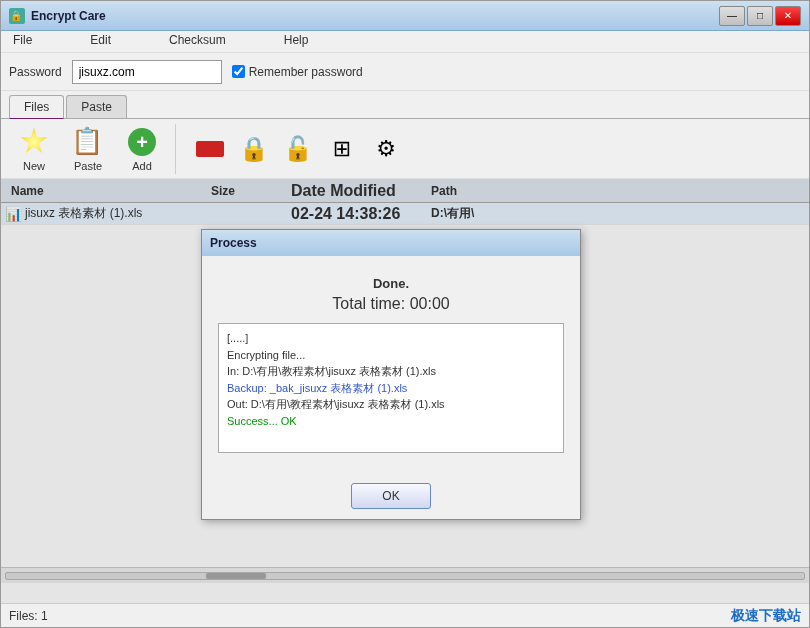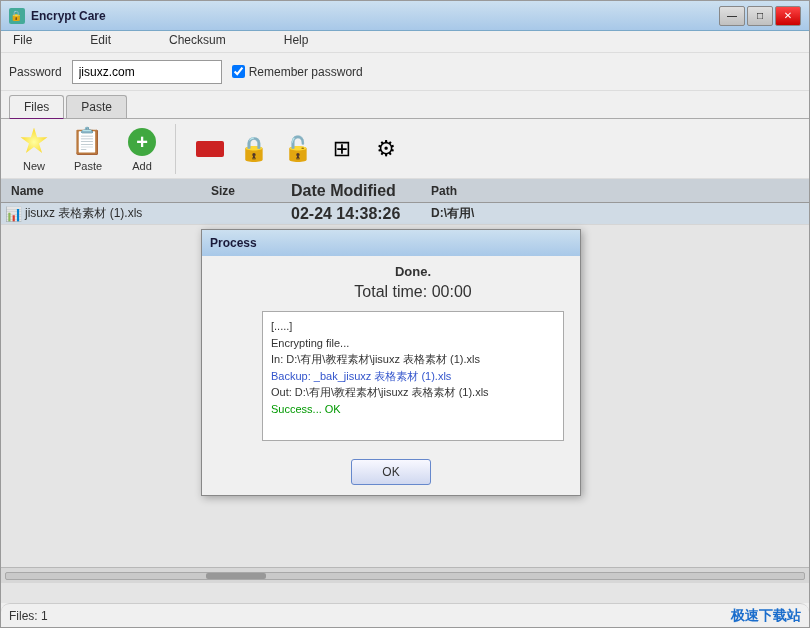--- a/index.html
+++ b/index.html
@@ -274,21 +274,20 @@
 
     
     .status-bar {
       height: 24px;
       background: #f0f0f0;
       border-top: 1px solid #ccc;
       display: flex;
       align-items: center;
       justify-content: space-between;
       padding: 0 8px;
-      border-radius: 9px;
     }
 
     .status-text {
       font-size: 12px;
       color: #333;
     }
 
     .watermark {
       font-size: 14px;
       color: #1a6dcc;
@@ -352,22 +351,21 @@
       height: 26px;
       display: flex;
       align-items: center;
       padding: 0 8px;
       font-size: 12px;
       font-weight: bold;
       color: #1a1a3a;
     }
 
     .modal-content {
-      padding: 8px 16px;
-      margin-left: 44px;
+      padding: 20px 16px;
     }
 
     .modal-done {
       text-align: center;
       font-size: 13px;
       font-weight: bold;
       color: #333;
       margin-bottom: 4px;
     }
 

